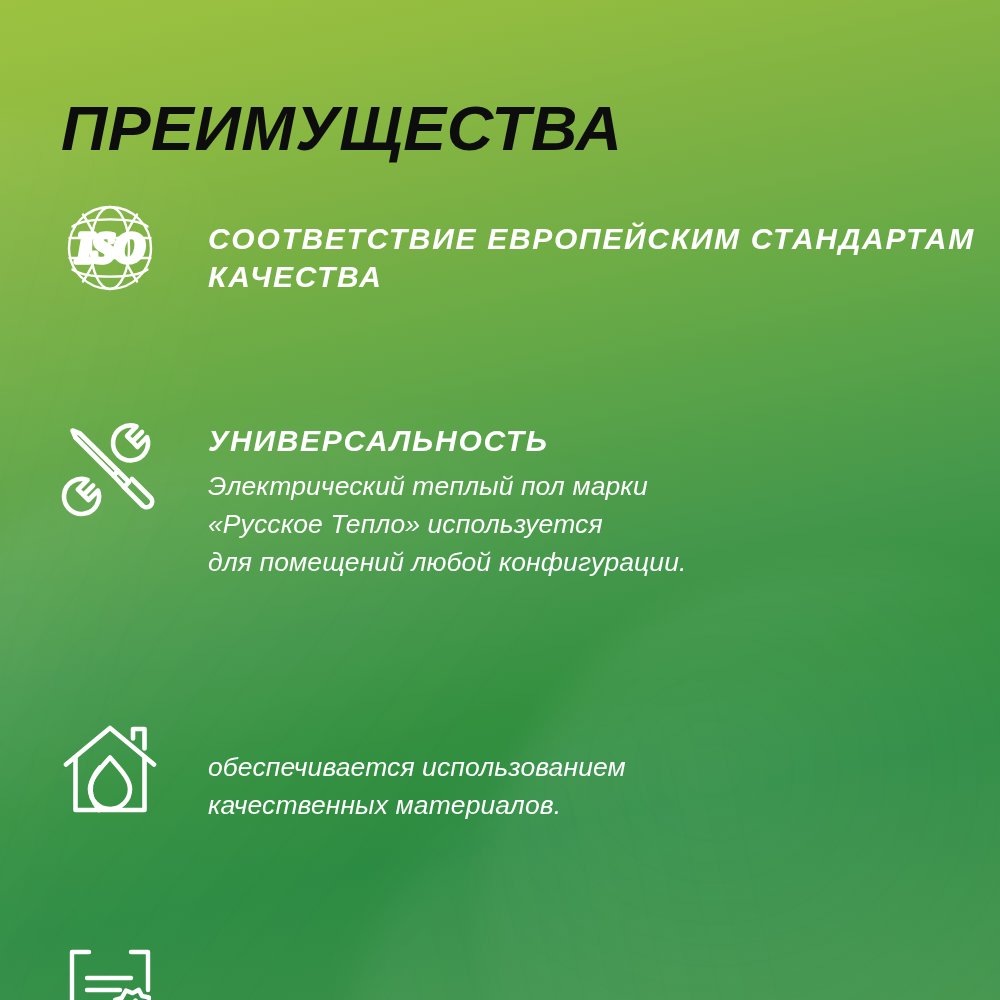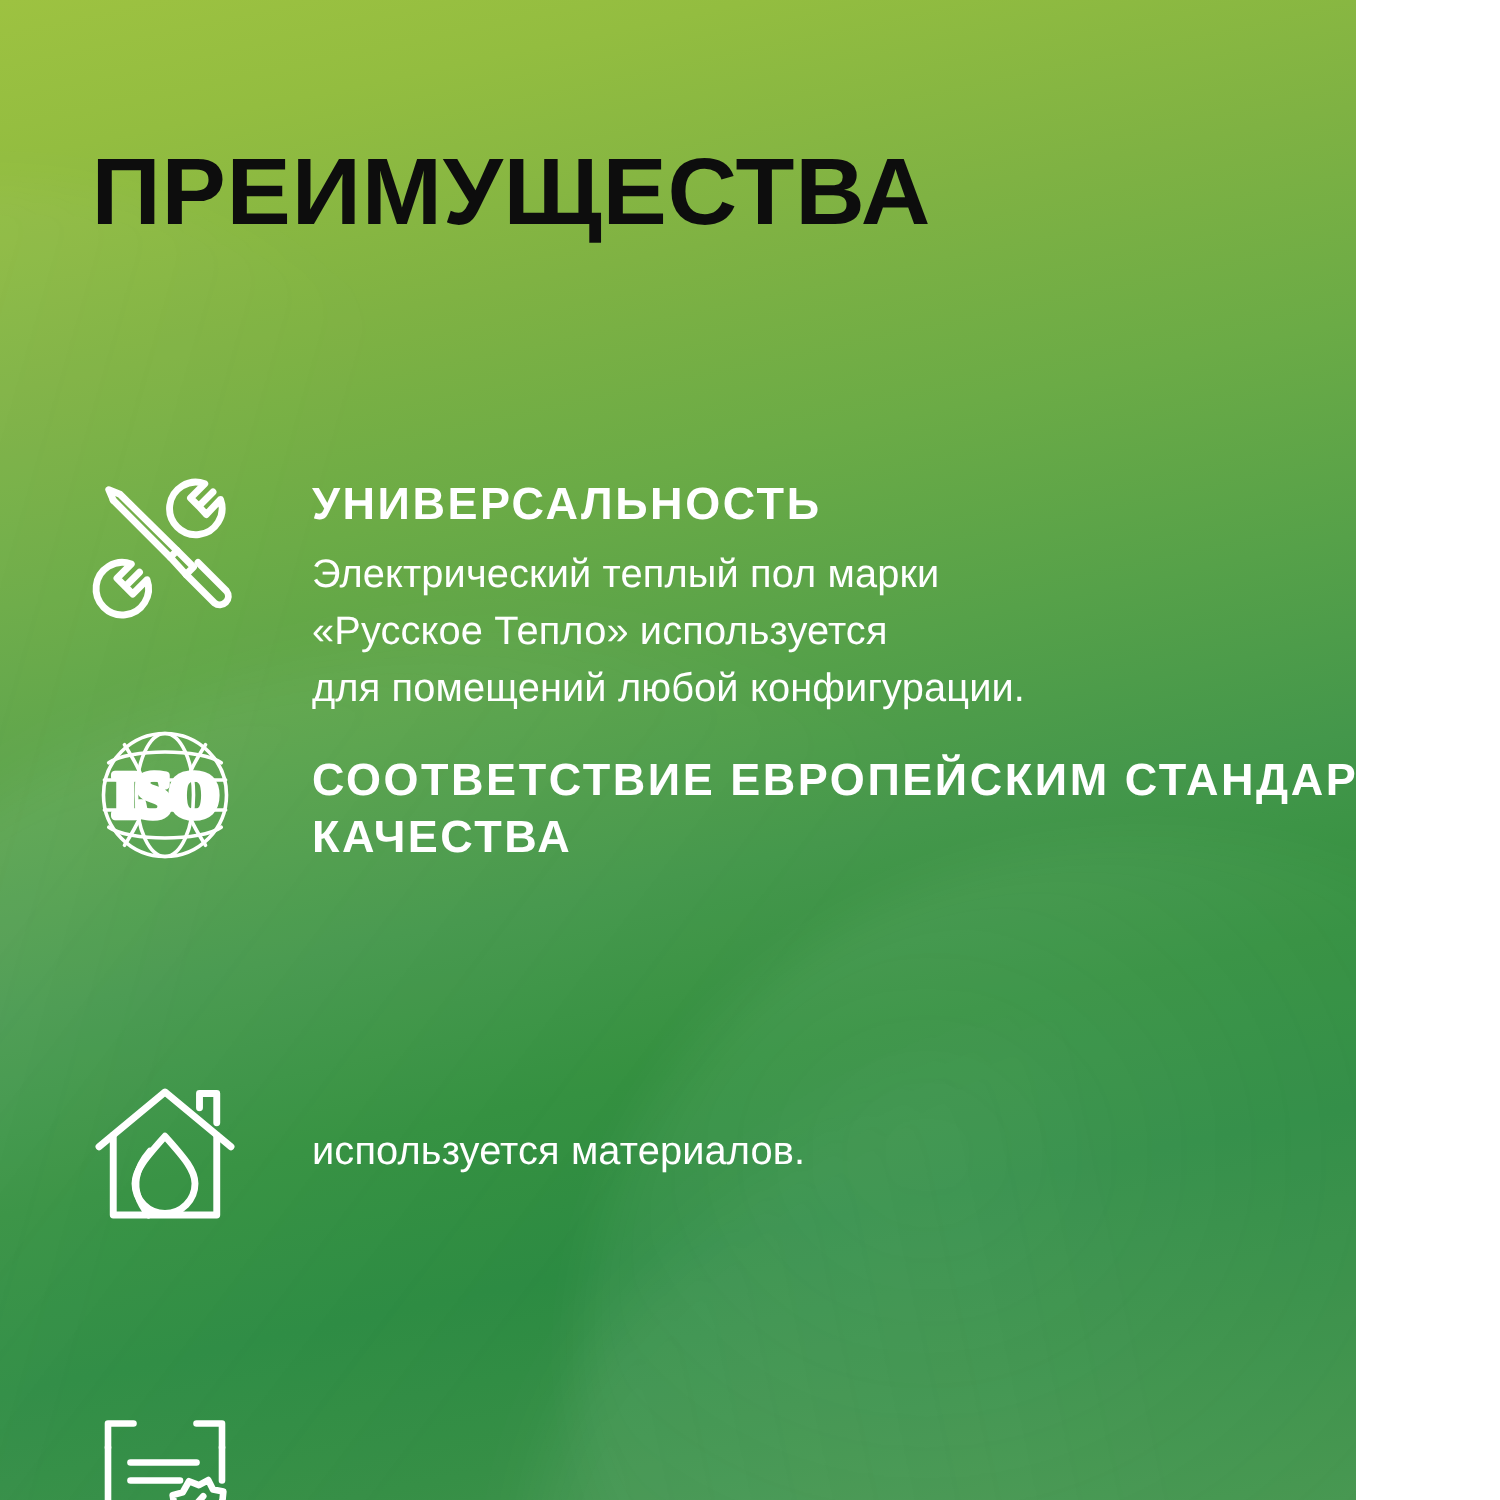--- a/index.html
+++ b/index.html
@@ -4,33 +4,34 @@
 <title>Преимущества</title>
 <style>
   html,body{margin:0;padding:0;}
   body{
     width:1000px;height:1000px;
     font-family:"Liberation Sans","DejaVu Sans",sans-serif;
     overflow:hidden;
   }
   .poster{
     position:relative;
-    width:904px;height:1000px;
+    width:1000px;height:1000px;
     overflow:hidden;
     background:linear-gradient(168deg,
         #9dc241 0%,
         #93bd40 9%,
         #7fb243 22%,
         #6bab46 34%,
         #56a149 46%,
         #44974b 57%,
         #33903f 68%,
         #2c8b42 78%,
         #368f46 88%,
         #44964e 100%);
+    font-style:italic;
   }
   
   .swoosh{position:absolute;pointer-events:none;}
   .sw1{
     left:-360px;top:120px;width:760px;height:900px;
     border-radius:50% 50% 46% 54% / 58% 42% 58% 42%;
     background:linear-gradient(120deg,rgba(255,255,255,.10),rgba(255,255,255,0) 62%);
     transform:rotate(-14deg);
     filter:blur(14px);
   }
@@ -120,47 +121,20 @@
 <div class="poster">
 
   <div class="swoosh sw1"></div>
   <div class="swoosh sw2"></div>
   <div class="swoosh sw3"></div>
   <div class="swoosh sw4"></div>
 
   <h1 class="title">ПРЕИМУЩЕСТВА</h1>
 
   <div class="features">
-
-    <div class="feature" id="feat-1">
-      <div class="ico">
-        <svg width="104" height="104" viewBox="0 0 104 104" aria-hidden="true">
-          <g fill="none" stroke="#ffffff" stroke-width="4.6" stroke-linecap="round" stroke-linejoin="round">
-
-            <path d="M17.5 21.5 L14.5 14.5 L22 17.5 L60 55"></path>
-            <path d="M17.5 21.5 L55.5 59.5"></path>
-            <path d="M55.5 59.5 L60 55 L71 66 L66 71 Z"></path>
-            <path d="M66 71 L85 90 a5.7 5.7 0 0 0 8-8 L74 63"></path>
-
-            <path d="M84 16 L74.5 25.5 L69 20 L78.5 10.5 a17.5 17.5 0 1 0 10.5 10.5 L79.5 31 L74.5 25.5"></path>
-            <path d="M35 69.5 L25.5 79 L20 73.5 L29.5 64 a17.5 17.5 0 1 0 10.5 10.5 L30.5 84 L25.5 79"></path>
-          </g>
-        </svg>
-      </div>
-      <div class="txt">
-        <p class="f-head">
-          <span class="ln">УНИВЕРСАЛЬНОСТЬ</span>
-        </p>
-        <p class="f-body">
-          <span class="ln">Электрический теплый пол марки</span>
-          <span class="ln">«Русское Тепло» используется</span>
-          <span class="ln">для помещений любой конфигурации.</span>
-        </p>
-      </div>
-    </div>
 
     <div class="feature" id="feat-0">
       <div class="ico">
         <svg width="104" height="104" viewBox="0 0 104 104" aria-hidden="true">
           <g fill="none" stroke="#ffffff" stroke-width="2.4" stroke-linecap="round">
             <circle cx="52" cy="52" r="41"></circle>
             <ellipse cx="52" cy="52" rx="19" ry="41"></ellipse>
             <path d="M11.6 42 H92.4"></path>
             <path d="M11.6 62 H92.4"></path>
             <path d="M14.5 30.5 C28 21 76 21 89.5 30.5"></path>
@@ -174,35 +148,63 @@
         </svg>
       </div>
       <div class="txt">
         <p class="f-head">
           <span class="ln">СООТВЕТСТВИЕ ЕВРОПЕЙСКИМ</span>
           <span class="ln">СТАНДАРТАМ КАЧЕСТВА</span>
         </p>
       </div>
     </div>
 
+    <div class="feature" id="feat-1">
+      <div class="ico">
+        <svg width="104" height="104" viewBox="0 0 104 104" aria-hidden="true">
+          <g fill="none" stroke="#ffffff" stroke-width="4.6" stroke-linecap="round" stroke-linejoin="round">
+
+            <path d="M17.5 21.5 L14.5 14.5 L22 17.5 L60 55"></path>
+            <path d="M17.5 21.5 L55.5 59.5"></path>
+            <path d="M55.5 59.5 L60 55 L71 66 L66 71 Z"></path>
+            <path d="M66 71 L85 90 a5.7 5.7 0 0 0 8-8 L74 63"></path>
+
+            <path d="M84 16 L74.5 25.5 L69 20 L78.5 10.5 a17.5 17.5 0 1 0 10.5 10.5 L79.5 31 L74.5 25.5"></path>
+            <path d="M35 69.5 L25.5 79 L20 73.5 L29.5 64 a17.5 17.5 0 1 0 10.5 10.5 L30.5 84 L25.5 79"></path>
+          </g>
+        </svg>
+      </div>
+      <div class="txt">
+        <p class="f-head">
+          <span class="ln">УНИВЕРСАЛЬНОСТЬ</span>
+        </p>
+        <p class="f-body">
+          <span class="ln">Электрический теплый пол марки</span>
+          <span class="ln">«Русское Тепло» используется</span>
+          <span class="ln">для помещений любой конфигурации.</span>
+        </p>
+      </div>
+    </div>
+
     <div class="feature" id="feat-2">
       <div class="ico">
         <svg width="104" height="104" viewBox="0 0 104 104" aria-hidden="true">
           <g fill="none" stroke="#ffffff" stroke-width="4.6" stroke-linecap="round" stroke-linejoin="round">
             <path d="M8 47.5 L52 11 L96 47.5"></path>
             <path d="M17.5 40 V93 H86.5 V40"></path>
             <path d="M75 21.5 V12 H86.5 V31.5"></path>
             <path d="M52 40.5 c 13.5 15 20 23 20 31.5 a20 20 0 0 1 -40 0 c 0 -8.5 6.5 -16.5 20 -31.5 Z"></path>
             <path d="M41 93 c -7 -9 -9.5 -17 -8 -25 1.2 -6.6 4.6 -12.4 9 -17.5"></path>
           </g>
         </svg>
       </div>
       <div class="txt">
         <p class="f-body">
-          <span class="ln">используется материалов.</span>
+          <span class="ln">обеспечивается использованием</span>
+          <span class="ln">качественных материалов.</span>
         </p>
       </div>
     </div>
 
     <div class="feature" id="feat-3">
       <div class="ico">
         <svg width="104" height="104" viewBox="0 0 104 104" aria-hidden="true">
           <g fill="none" stroke="#ffffff" stroke-width="4.4" stroke-linecap="round" stroke-linejoin="round">
 
             <path d="M14 26 V10 H31"></path>

